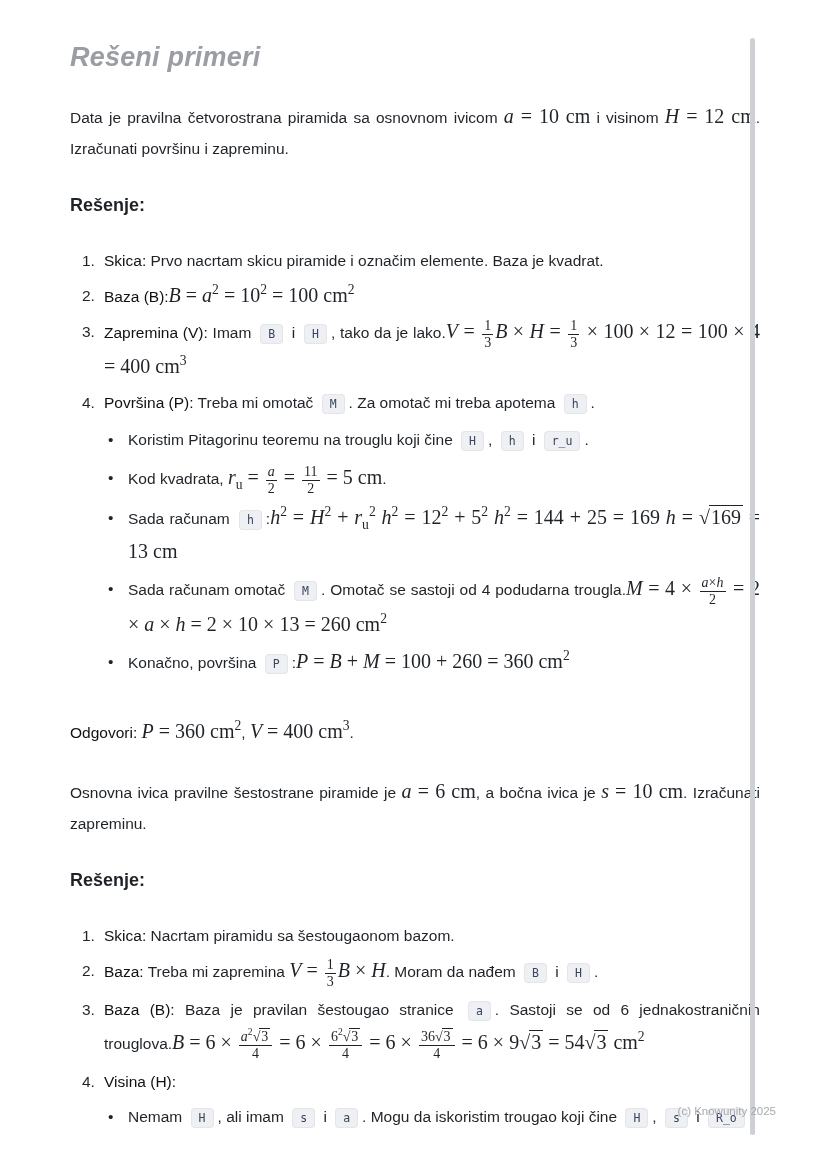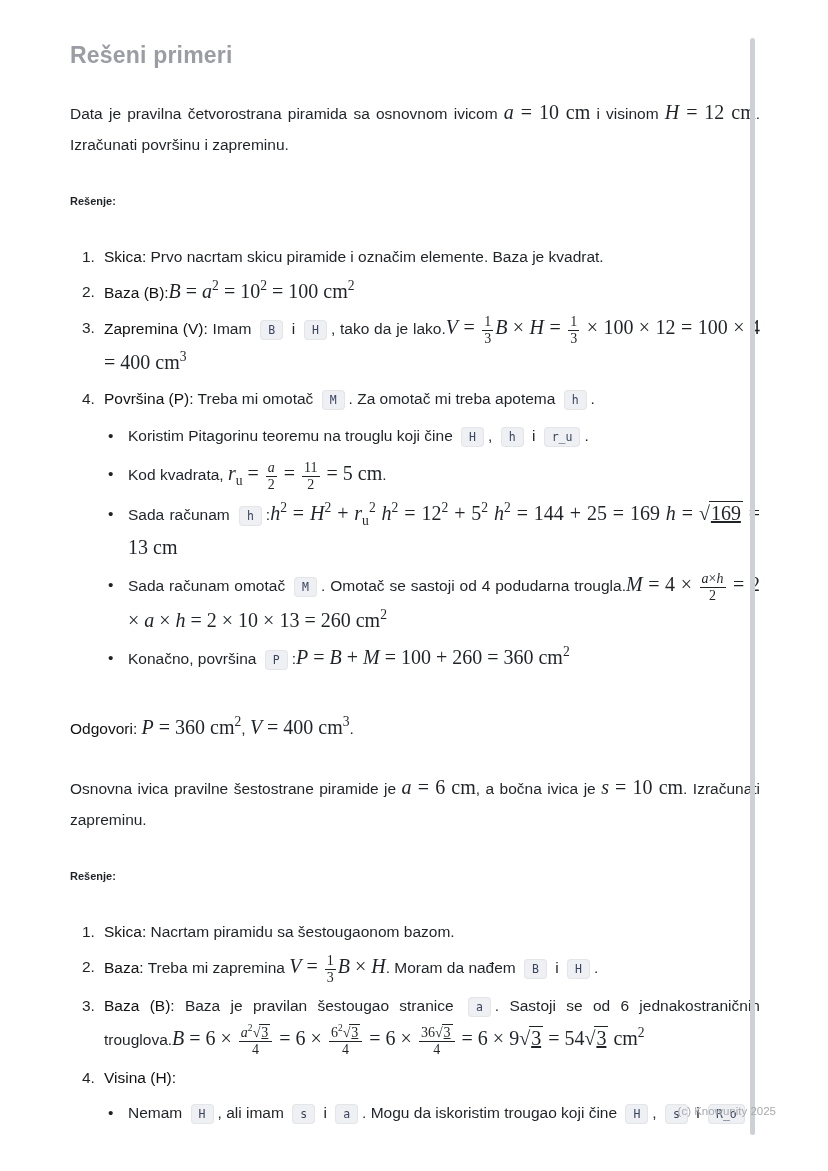--- a/index.html
+++ b/index.html
@@ -2,45 +2,45 @@
 <html><head>
 <meta charset="utf-8">
 <style>
   * { margin:0; padding:0; box-sizing:border-box; }
   html, body { background:#ffffff; }
   body {
     width:828px; height:1171px; position:relative; overflow:hidden;
     font-family:"Liberation Sans", sans-serif; color:#1f2328;
   }
   .page { padding:42px 68px 0 70px; }
-  h1 { font-size:23px; color:#9a9da3; font-weight:700; letter-spacing:.2px; }
+  h1 { font-size:27px; color:#9a9da3; font-weight:700; letter-spacing:.2px;font-style:italic; }
   h2 { font-size:20px; color:#9a9da3; font-weight:700; margin-top:38px; }
   .para { margin-top:28px; font-size:15.5px; line-height:31px; text-align:justify; }
-  .label { margin-top:26px; font-size:11px; font-weight:700; line-height:31px; }
+  .label { margin-top:26px; font-size:18px; font-weight:700; line-height:31px; }
   .steps { margin-top:24px; padding-left:12px; }
   .step { display:flex; margin-bottom:4px; }
   .marker { width:22px; flex-shrink:0; font-size:15.5px; line-height:31px; }
   .step-content { flex:1; font-size:15.5px; line-height:31px; text-align:justify; }
   .bullets { margin:3px 0 8px 26px; }
   .bullet-item { display:flex; margin-bottom:5px; }
   .bullet-marker { width:20px; flex-shrink:0; font-size:15.5px; line-height:31px; }
   .bullet-content { flex:1; font-size:15.5px; line-height:31px; text-align:justify; }
   strong { font-weight:400; color:#111; }
   .badge {
     font-family:"DejaVu Sans Mono", monospace; font-size:11.5px; color:#394560;
     background:#eff0f3; border:1px solid #e4e5e8; border-radius:4px;
     padding:2px 7px; margin:0 4px; white-space:nowrap;
   }
   .math { font-family:"Liberation Serif", serif; font-size:20px; }
   .math i { font-style:italic; }
   sup, sub { line-height:0; font-size:68%; }
   .frac { display:inline-block; vertical-align:-0.65em; text-align:center; font-size:0.7em; line-height:1.15; margin:0 2px; }
   .frac .num { display:block; padding:0 2px; }
   .frac .den { display:block; border-top:1px solid currentColor; padding:0 2px; }
-  .sqrt-body { display:inline-block; border-top:1px solid currentColor; padding:0 2px; margin-left:-1px; line-height:1.15;text-decoration:underline; }
+  .sqrt-body { display:inline-block; border-top:1px solid currentColor; padding:0 2px; margin-left:-1px; line-height:1.15; }
   .answer { margin-top:36px; font-size:15.5px; line-height:31px; }
   .scrollbar { position:absolute; right:73px; top:38px; width:5px; height:1097px; background:#cdd0d4; border-radius:3px; }
   .footer { position:absolute; right:52px; bottom:54px; font-size:11.5px; color:#a6a9ae; }
 </style>
 </head>
 <body>
 
 <div class="page">
 
   <h1>Rešeni primeri</h1>

